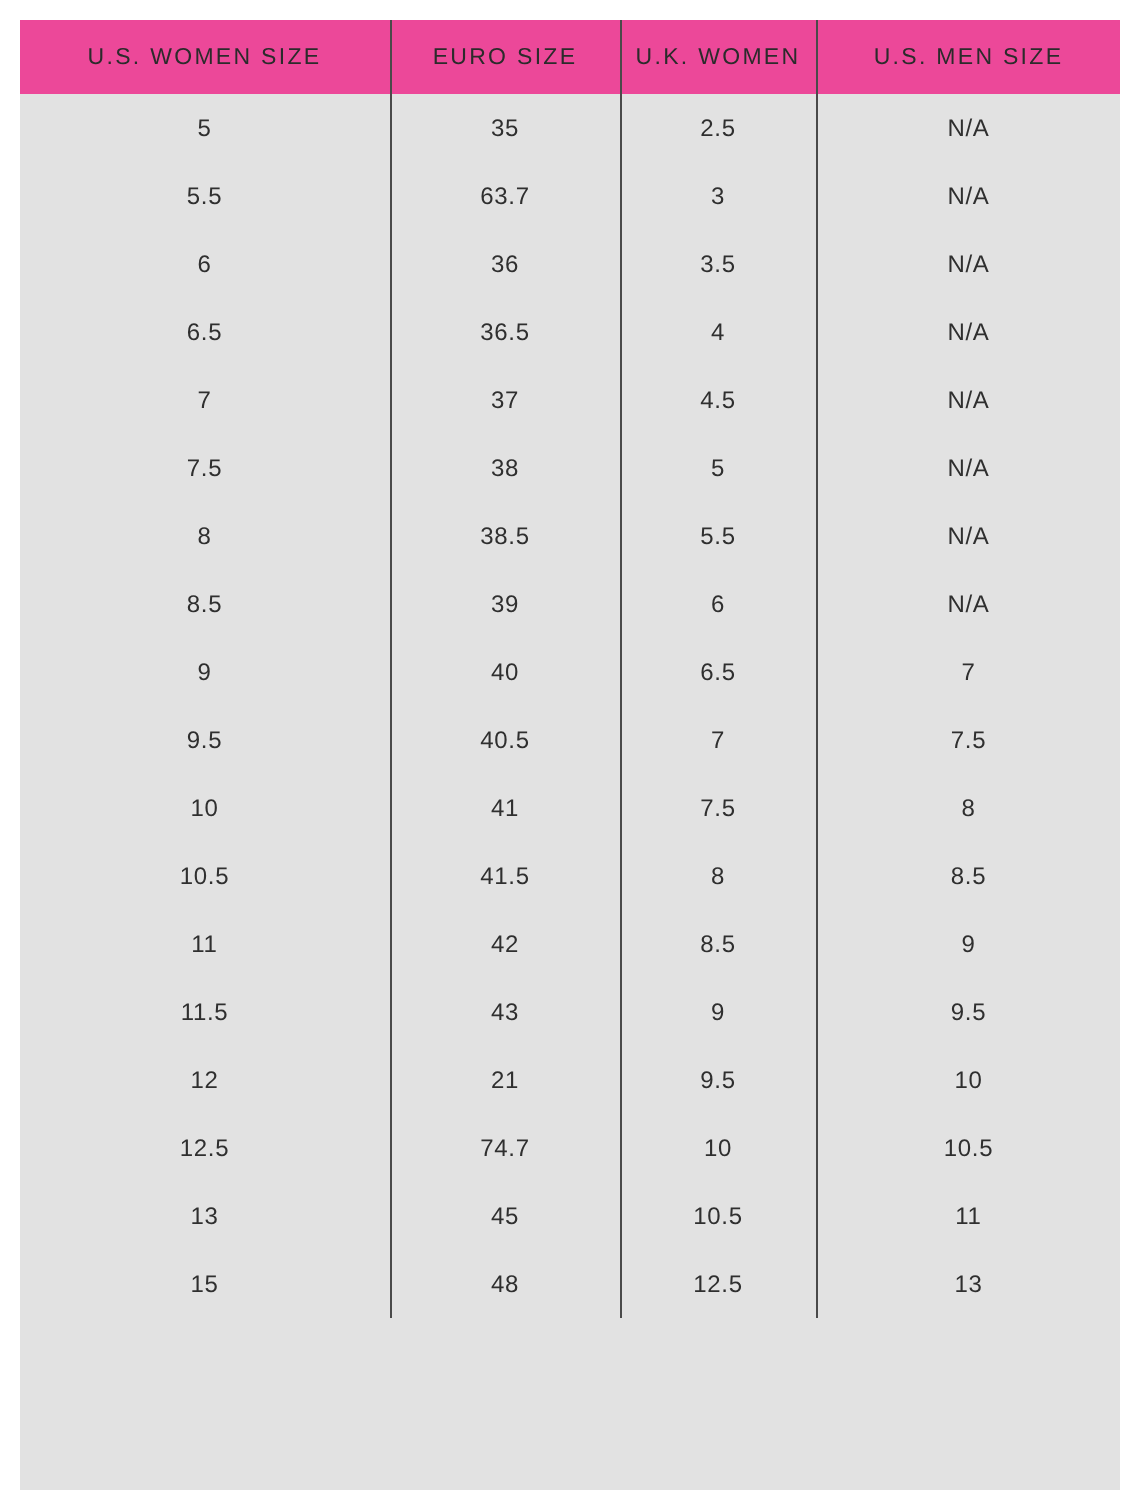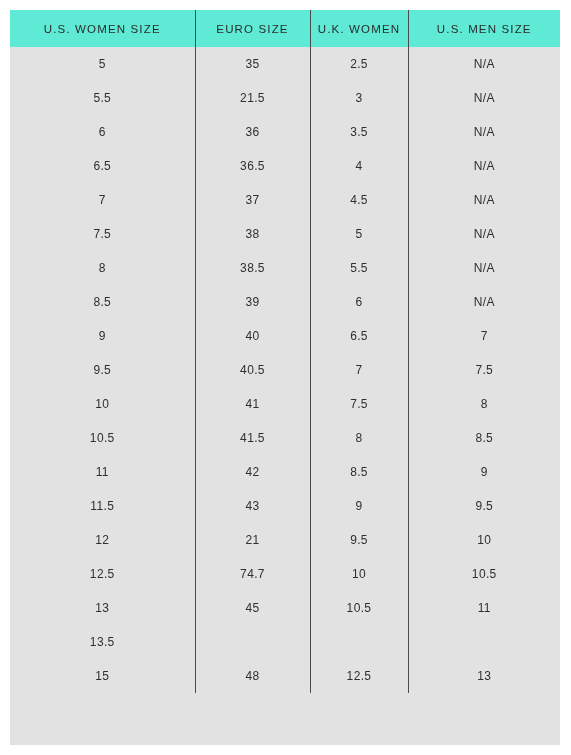--- a/index.html
+++ b/index.html
@@ -26,21 +26,21 @@
   }
 
   table.size-chart {
     border-collapse: collapse;
     width: 550px;
     table-layout: fixed;
   }
 
   
   table.size-chart thead tr {
-    background: #5eead4;
+    background: #ec4899;
   }
   table.size-chart thead th {
     height: 37px;
     padding: 0 2px;
     font-size: 11.5px;
     font-weight: normal;
     letter-spacing: 1.15px;
     color: #2b2b2b;
     text-align: center;
     vertical-align: middle;
@@ -100,21 +100,21 @@
     </thead>
     <tbody id="chart-body">
         <tr>
           <td class="col-women">5</td>
           <td class="col-euro">35</td>
           <td class="col-uk">2.5</td>
           <td class="col-men">N/A</td>
         </tr>
         <tr>
           <td class="col-women">5.5</td>
-          <td class="col-euro">21.5</td>
+          <td class="col-euro">63.7</td>
           <td class="col-uk">3</td>
           <td class="col-men">N/A</td>
         </tr>
         <tr>
           <td class="col-women">6</td>
           <td class="col-euro">36</td>
           <td class="col-uk">3.5</td>
           <td class="col-men">N/A</td>
         </tr>
         <tr>
@@ -195,26 +195,20 @@
           <td class="col-uk">10</td>
           <td class="col-men">10.5</td>
         </tr>
         <tr>
           <td class="col-women">13</td>
           <td class="col-euro">45</td>
           <td class="col-uk">10.5</td>
           <td class="col-men">11</td>
         </tr>
         <tr>
-          <td class="col-women">13.5</td>
-          <td class="col-euro"></td>
-          <td class="col-uk"></td>
-          <td class="col-men"></td>
-        </tr>
-        <tr>
           <td class="col-women">15</td>
           <td class="col-euro">48</td>
           <td class="col-uk">12.5</td>
           <td class="col-men">13</td>
         </tr>
       </tbody>
   </table>
 </div>
 
 </body></html>

